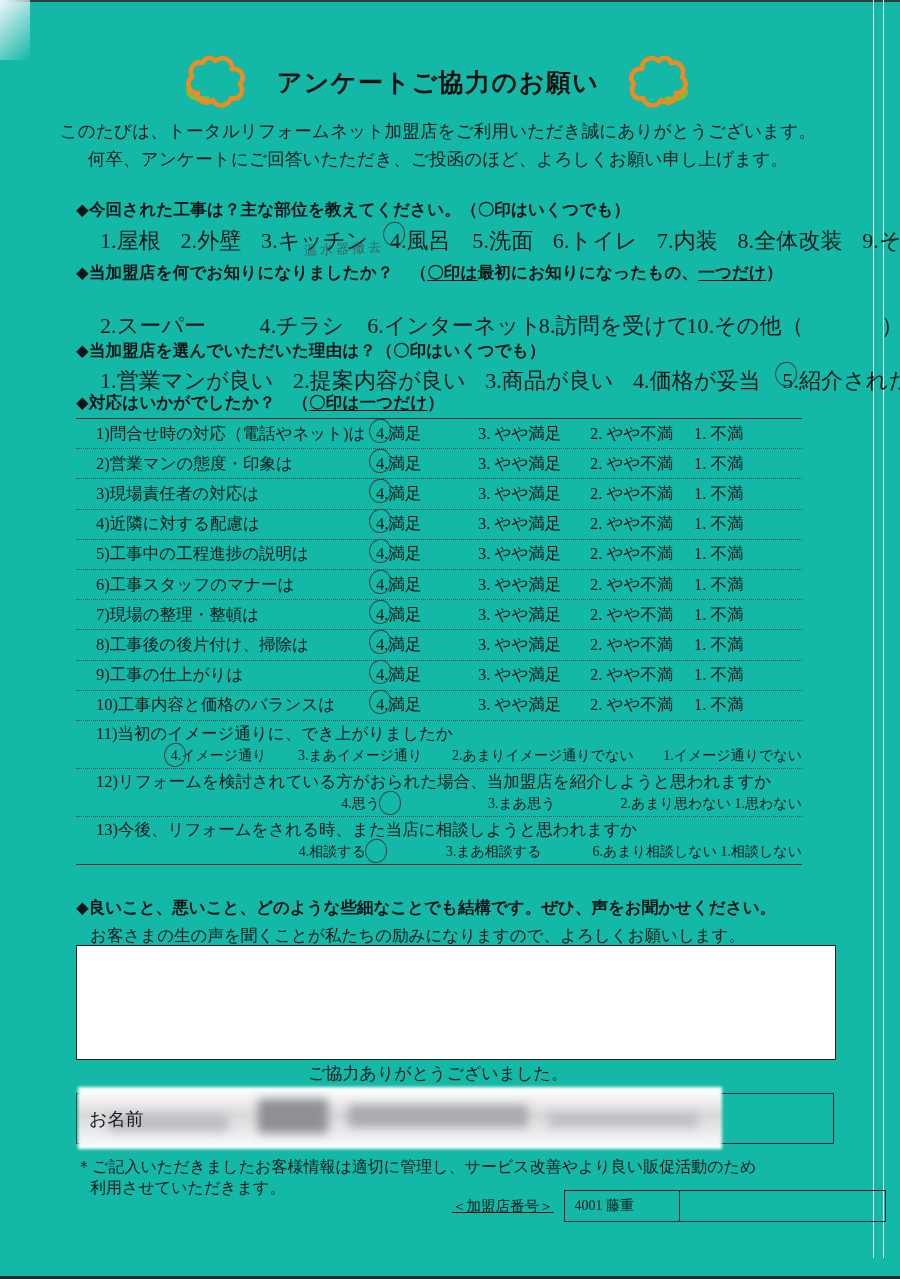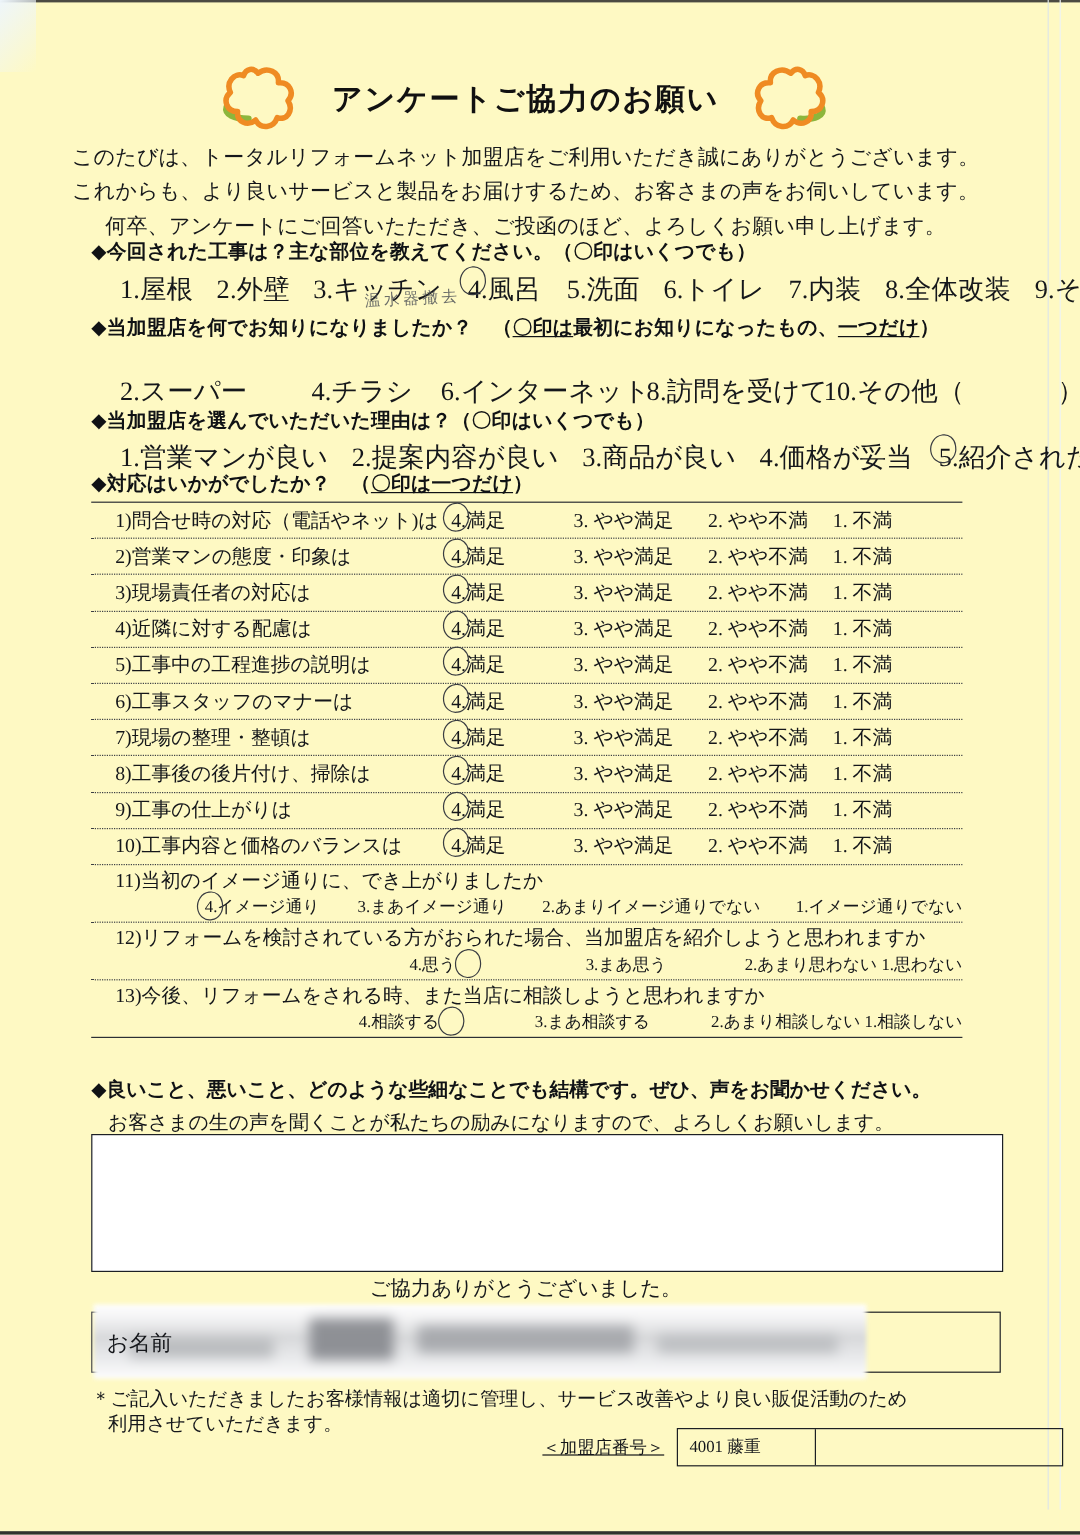--- a/index.html
+++ b/index.html
@@ -2,21 +2,21 @@
 <html><head>
 <meta charset="utf-8">
 <style>
   html,body{margin:0;padding:0;background:#ffffff;}
   body{
     width:900px;height:1279px;position:relative;overflow:hidden;
     font-family:"Liberation Serif","DejaVu Serif",serif;
     color:#14161a;
   }
   .page{
-    position:absolute;inset:0;background:#fef9c3;
+    position:absolute;inset:0;background:#14b8a6;
   }
   
   .scan-top{position:absolute;left:0;top:0;width:900px;height:2px;background:#2b2b2b;opacity:.85;}
   .scan-bottom{position:absolute;left:0;bottom:0;width:900px;height:3px;background:#1d1d1d;opacity:.9;}
   .scan-right{position:absolute;right:26px;top:0;width:1px;height:1258px;background:#dfe6e6;}
   .scan-right2{position:absolute;right:16px;top:0;width:1px;height:1258px;background:#eef3f3;}
   .scan-tint{position:absolute;left:0;top:0;width:30px;height:60px;background:linear-gradient(135deg,#eef6fb,rgba(255,255,255,0));}
 
   .sheet{position:absolute;left:0;top:0;width:876px;height:1279px;}
 
@@ -140,21 +140,20 @@
             <g fill="none" stroke="#ef8b23" stroke-width="4.6" stroke-linejoin="round">
               <path d="M34 10 C26 4 16 9 17 18 C8 17 3 26 9 33 C4 41 10 50 18 47
                        C21 56 32 57 36 49 C43 55 52 50 51 42 C60 42 64 32 57 26
                        C61 18 54 9 46 12 C44 6 38 5 34 10 Z"></path>
             </g>
           </svg>
         </span>
       </div>
       <div class="lead">
         <p>このたびは、トータルリフォームネット加盟店をご利用いただき誠にありがとうございます。</p>
-        <p>これからも、より良いサービスと製品をお届けするため、お客さまの声をお伺いしています。</p>
         <p>何卒、アンケートにご回答いたただき、ご投函のほど、よろしくお願い申し上げます。</p>
       </div>
     </div>
 
     <div class="qhead" style="left:76px;top:199px;">◆今回された工事は？主な部位を教えてください。（〇印はいくつでも）</div>
     <div class="opts" style="left:100px;top:226px;">
       <span class="o">1.屋根</span>
       <span class="o">2.外壁</span>
       <span class="o">3.キッチン</span>
       <span class="o circ">4.風呂</span>
@@ -294,21 +293,21 @@
           <span class="sp" style="width:170px;">2.あまり思わない</span>
           <span class="sp">1.思わない</span>
         </div>
       </div>
 
       <div class="wrow" style="border-bottom:1px solid #2c2f34;">
         <div class="l1">13)今後、リフォームをされる時、また当店に相談しようと思われますか</div>
         <div class="l2">
           <span class="sp" style="width:110px;">4.相談する</span>
           <span class="sp circ" style="width:170px;">3.まあ相談する</span>
-          <span class="sp" style="width:170px;">2.あまり相談しない</span>
+          <span class="sp" style="width:170px;">6.あまり相談しない</span>
           <span class="sp">1.相談しない</span>
         </div>
       </div>
     </div>
 
     <div class="cmt-head">
       <div class="ln1">◆良いこと、悪いこと、どのような些細なことでも結構です。ぜひ、声をお聞かせください。</div>
       <div class="ln2">お客さまの生の声を聞くことが私たちの励みになりますので、よろしくお願いします。</div>
     </div>
     <div class="cmt-box"></div>

